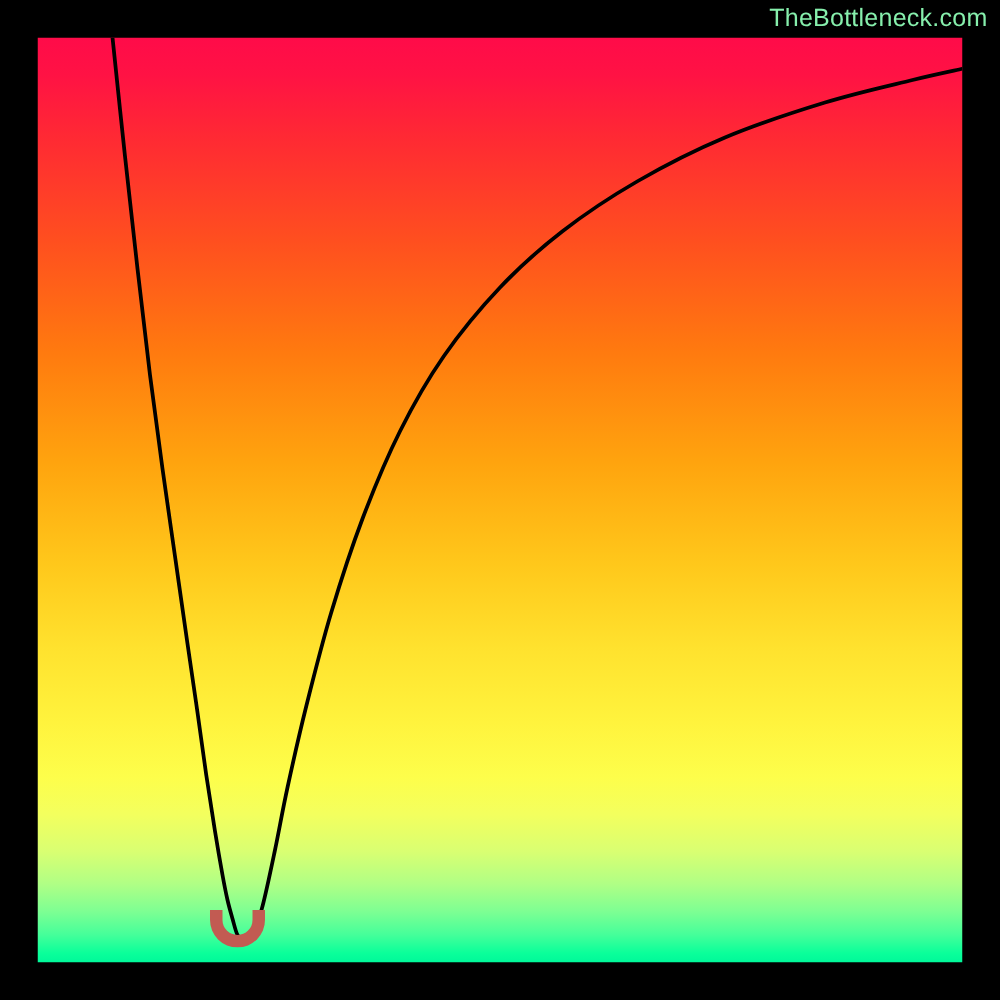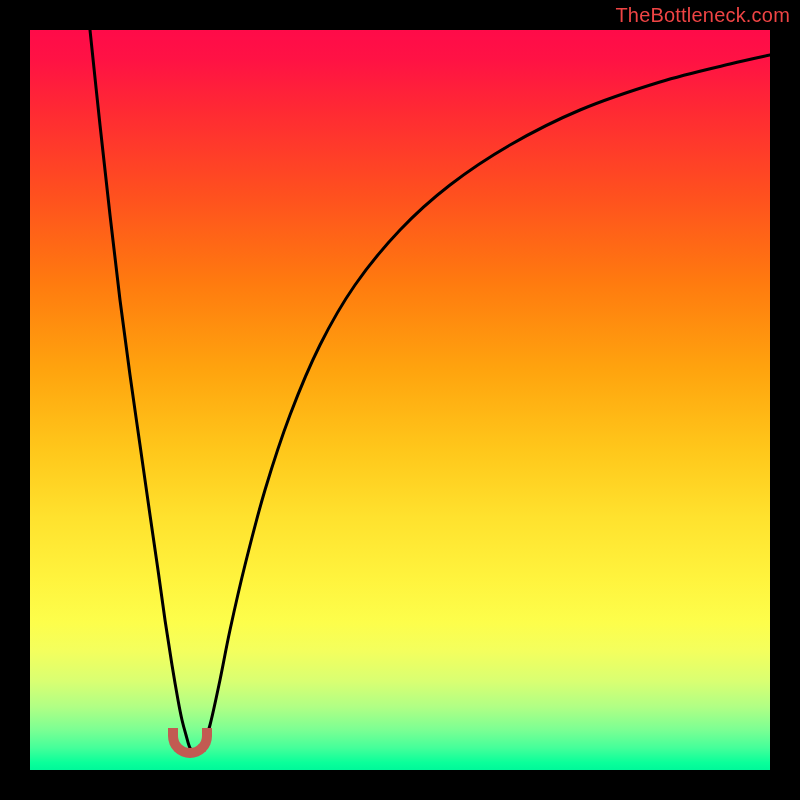--- a/index.html
+++ b/index.html
@@ -14,21 +14,21 @@
   .frame {
     position: relative;
     width: 800px;
     height: 800px;
     background: #000;
   }
   .watermark {
     position: absolute;
     top: 4px;
     right: 10px;
-    color: #ef4444;
+    color: #86efac;
     font-size: 20px;
     font-weight: 400;
     letter-spacing: 0.2px;
     z-index: 10;
   }
   .plot-area {
     position: absolute;
     left: 30px;
     top: 30px;
     width: 740px;

